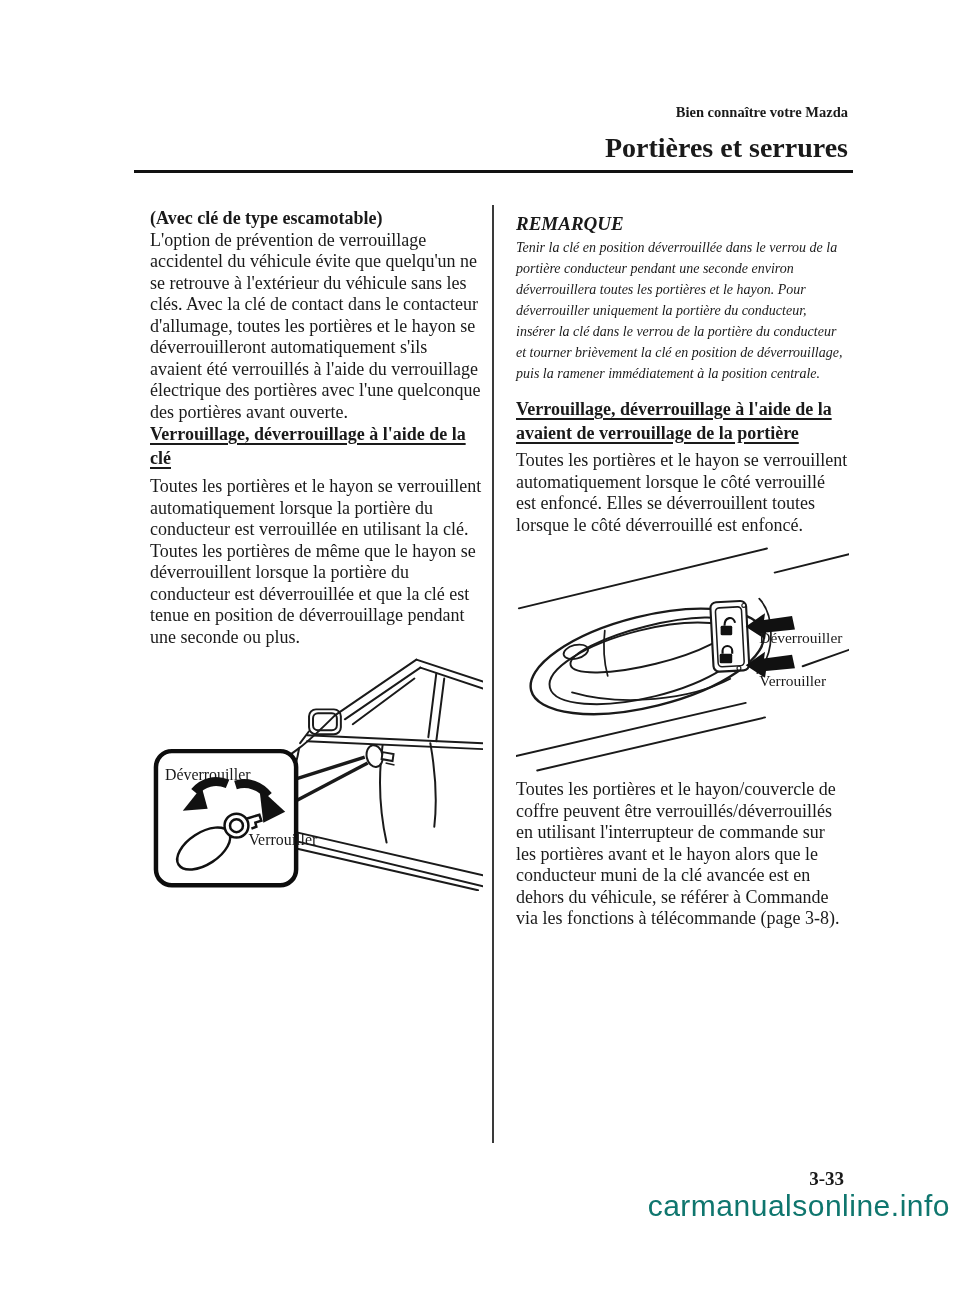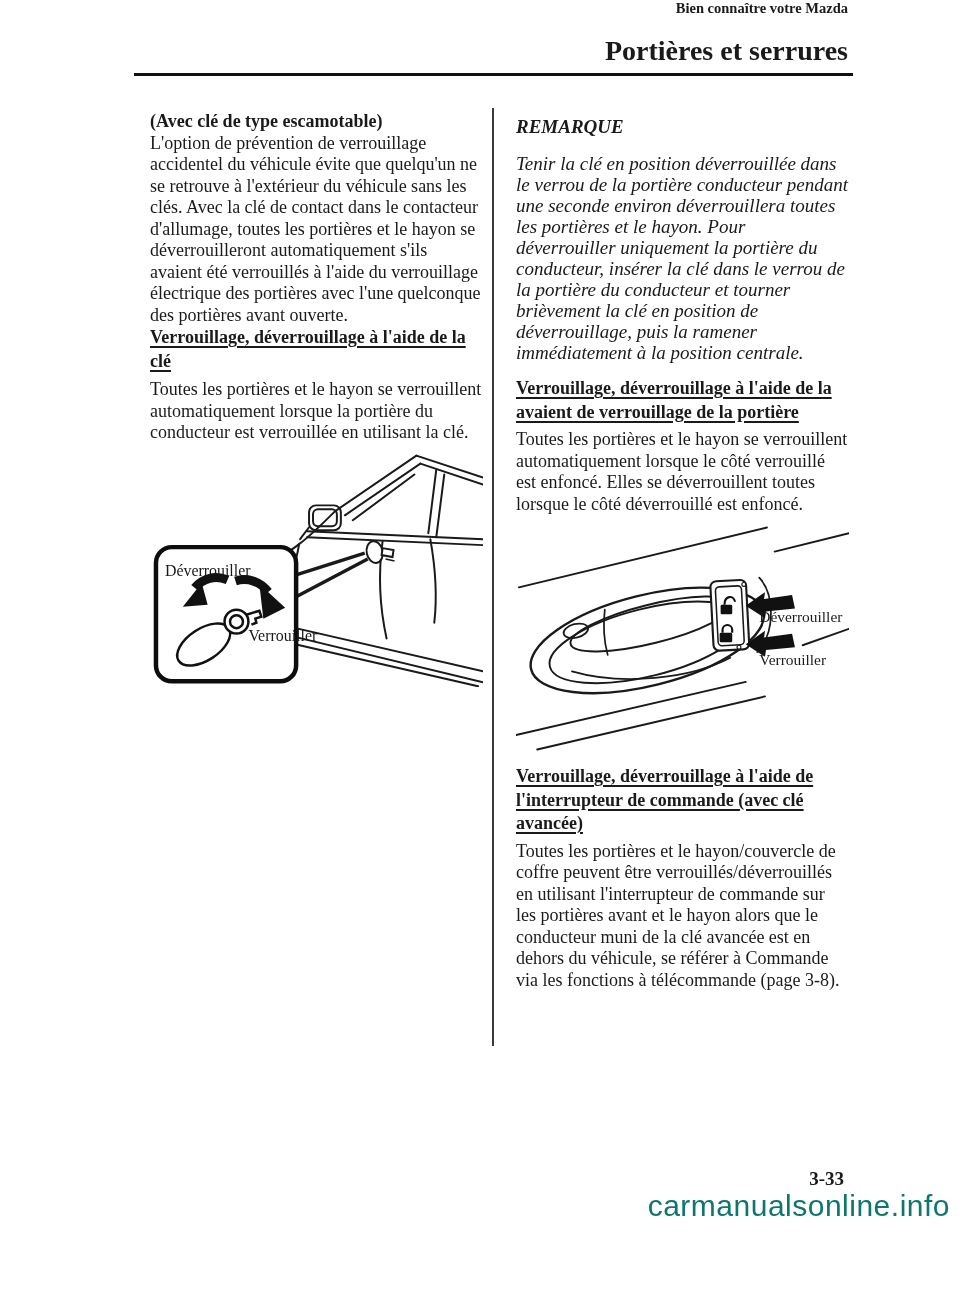--- a/index.html
+++ b/index.html
@@ -5,41 +5,41 @@
   html,body{margin:0;padding:0;background:#ffffff;}
   .page{
     position:relative;
     width:960px;height:1293px;
     background:#ffffff;
     font-family:"Liberation Serif", serif;
     color:#1a1a1a;
     overflow:hidden;
   }
   
-  .header{ margin-right:112px; text-align:right; }
+  .header{ padding-top:104px; margin-right:112px; text-align:right; }
   .kicker{ font-weight:bold; font-size:14.5px; line-height:16px; }
-  .page-title{ font-weight:bold; font-size:28px; line-height:33px; margin-top:18px; }
+  .page-title{ font-weight:bold; font-size:28px; line-height:33px; margin-top:11px; }
   .rule{ height:3px; background:#111; margin:6px 107px 0 134px; }
   
   .columns{ display:flex; margin:30px 112px 0 150px; align-items:flex-start; }
   .col{ width:333px; flex:0 0 333px; }
   .divider{ width:2px; flex:0 0 2px; height:938px; background:#3a3a3a; margin:2px 22px 0 9px; }
   
   .body-text{ font-size:18px; line-height:21.5px; margin:0; }
   .intro{ margin-top:5px; }
   .intro-title{ font-weight:bold; }
   .sec-heading{
     font-weight:bold; font-size:18px; line-height:23.5px;
     text-decoration:underline; text-decoration-thickness:2px; text-underline-offset:3px;
     margin:0;
   }
   .left .sec-heading{ margin-top:0; }
   .left .after-heading{ margin-top:6px; }
   .note-title{ font-style:italic; font-weight:bold; font-size:19px; line-height:20px; margin-top:11px; }
-  .note-body{ font-style:italic; font-size:19px; line-height:21px; margin-top:16px; }
+  .note-body{ font-style:italic; font-size:14px; line-height:21px; margin-top:3px; }
   .right .sec-heading-1{ margin-top:14px; }
   .right .after-heading{ margin-top:5px; }
   .right .sec-heading-2{ margin-top:12px; }
   
   .figure{ display:block; }
   .figure-left{ margin-top:3px; }
   .figure-right{ margin-top:8px; }
   svg text{ font-family:"Liberation Serif", serif; font-size:16px; fill:#1a1a1a; }
   
   .page-number{
@@ -67,20 +67,21 @@
 
     <div class="col left">
       <div class="body-text intro">
         <div class="intro-title">(Avec clé de type escamotable)</div>
         <div>L'option de prévention de verrouillage accidentel du véhicule évite que quelqu'un ne se retrouve à l'extérieur du véhicule sans les clés. Avec la clé de contact dans le contacteur d'allumage, toutes les portières et le hayon se déverrouilleront automatiquement s'ils avaient été verrouillés à l'aide du verrouillage électrique des portières avec l'une quelconque des portières avant ouverte.</div>
       </div>
 
       <div class="sec-heading">Verrouillage, déverrouillage à l'aide de la clé</div>
 
       <div class="body-text after-heading">Toutes les portières et le hayon se verrouillent automatiquement lorsque la portière du conducteur est verrouillée en utilisant la clé.</div>
+      <div class="body-text">Toutes les portières de même que le hayon se déverrouillent lorsque la portière du conducteur est déverrouillée et que la clé est tenue en position de déverrouillage pendant une seconde ou plus.</div>
 
       <svg class="figure figure-left" width="333" height="240" viewBox="0 0 335 240">
         <g stroke="#1a1a1a" fill="none" stroke-width="2" stroke-linecap="round" stroke-linejoin="round">
 
           <path d="M 268,8 L 335,30"></path>
           <path d="M 272,16 L 335,37"></path>
 
           <path d="M 186,64 L 268,8"></path>
           <path d="M 196,68 L 272,16"></path>
           <path d="M 204,73 L 266,27"></path>
@@ -183,20 +184,19 @@
           <path d="M 214,112 v -3 a 5,5 0 0 1 10,0 v 3" stroke="#111" stroke-width="2.2" fill="none"></path>
           <rect x="211" y="112" width="13" height="10" rx="1.5" fill="#111"></rect>
         </g>
 
         <polygon fill="#111" points="238,84 258,70 257,77 286,73 289,87 259,90 258,97"></polygon>
         <polygon fill="#111" points="238,124 258,110 257,117 286,113 289,127 259,130 258,137"></polygon>
         <text x="252" y="101">Déverrouiller</text>
         <text x="252" y="146">Verrouiller</text>
       </svg>
 
-      <div class="sec-heading sec-heading-2">Verrouillage, déverrouillage à l'aide de l'interrupteur de commande (avec clé avancée)</div>
       <div class="body-text after-heading">Toutes les portières et le hayon/couvercle de coffre peuvent être verrouillés/déverrouillés en utilisant l'interrupteur de commande sur les portières avant et le hayon alors que le conducteur muni de la clé avancée est en dehors du véhicule, se référer à Commande via les fonctions à télécommande (page 3-8).</div>
     </div>
   </div>
 
   <div class="page-number">3-33</div>
   <div class="watermark">carmanualsonline.info</div>
 </div>
 
 </body></html>

